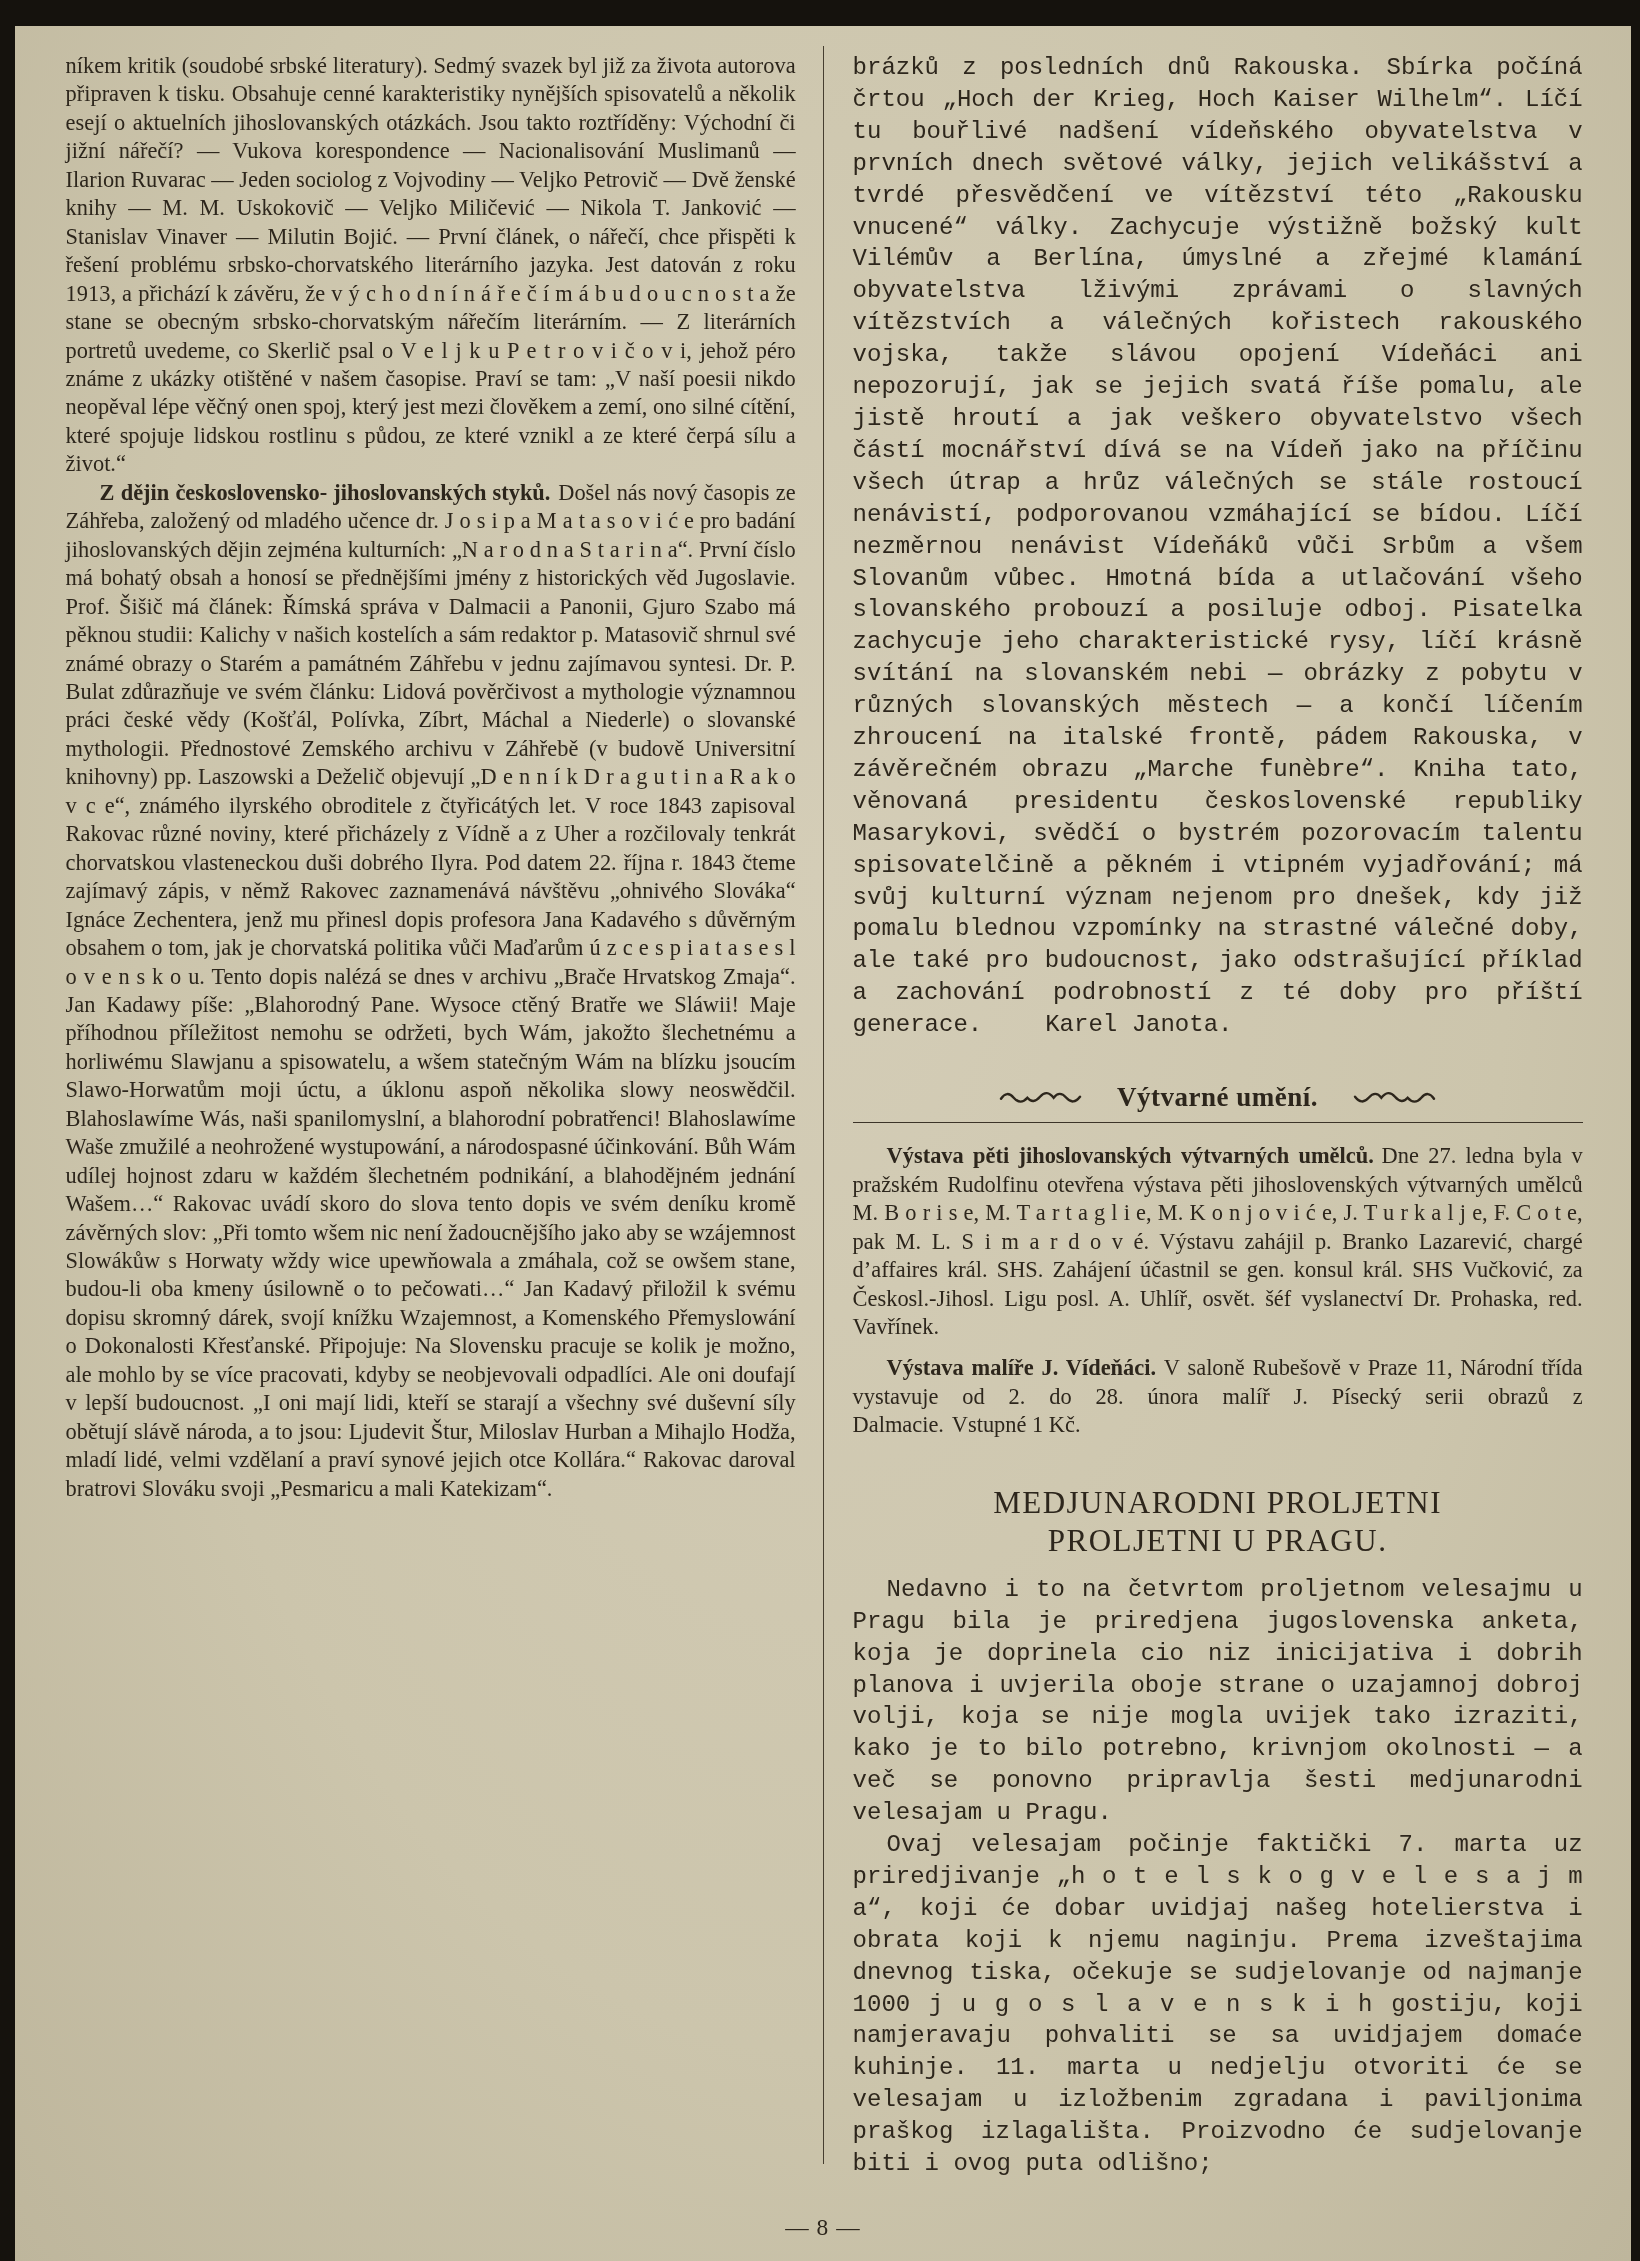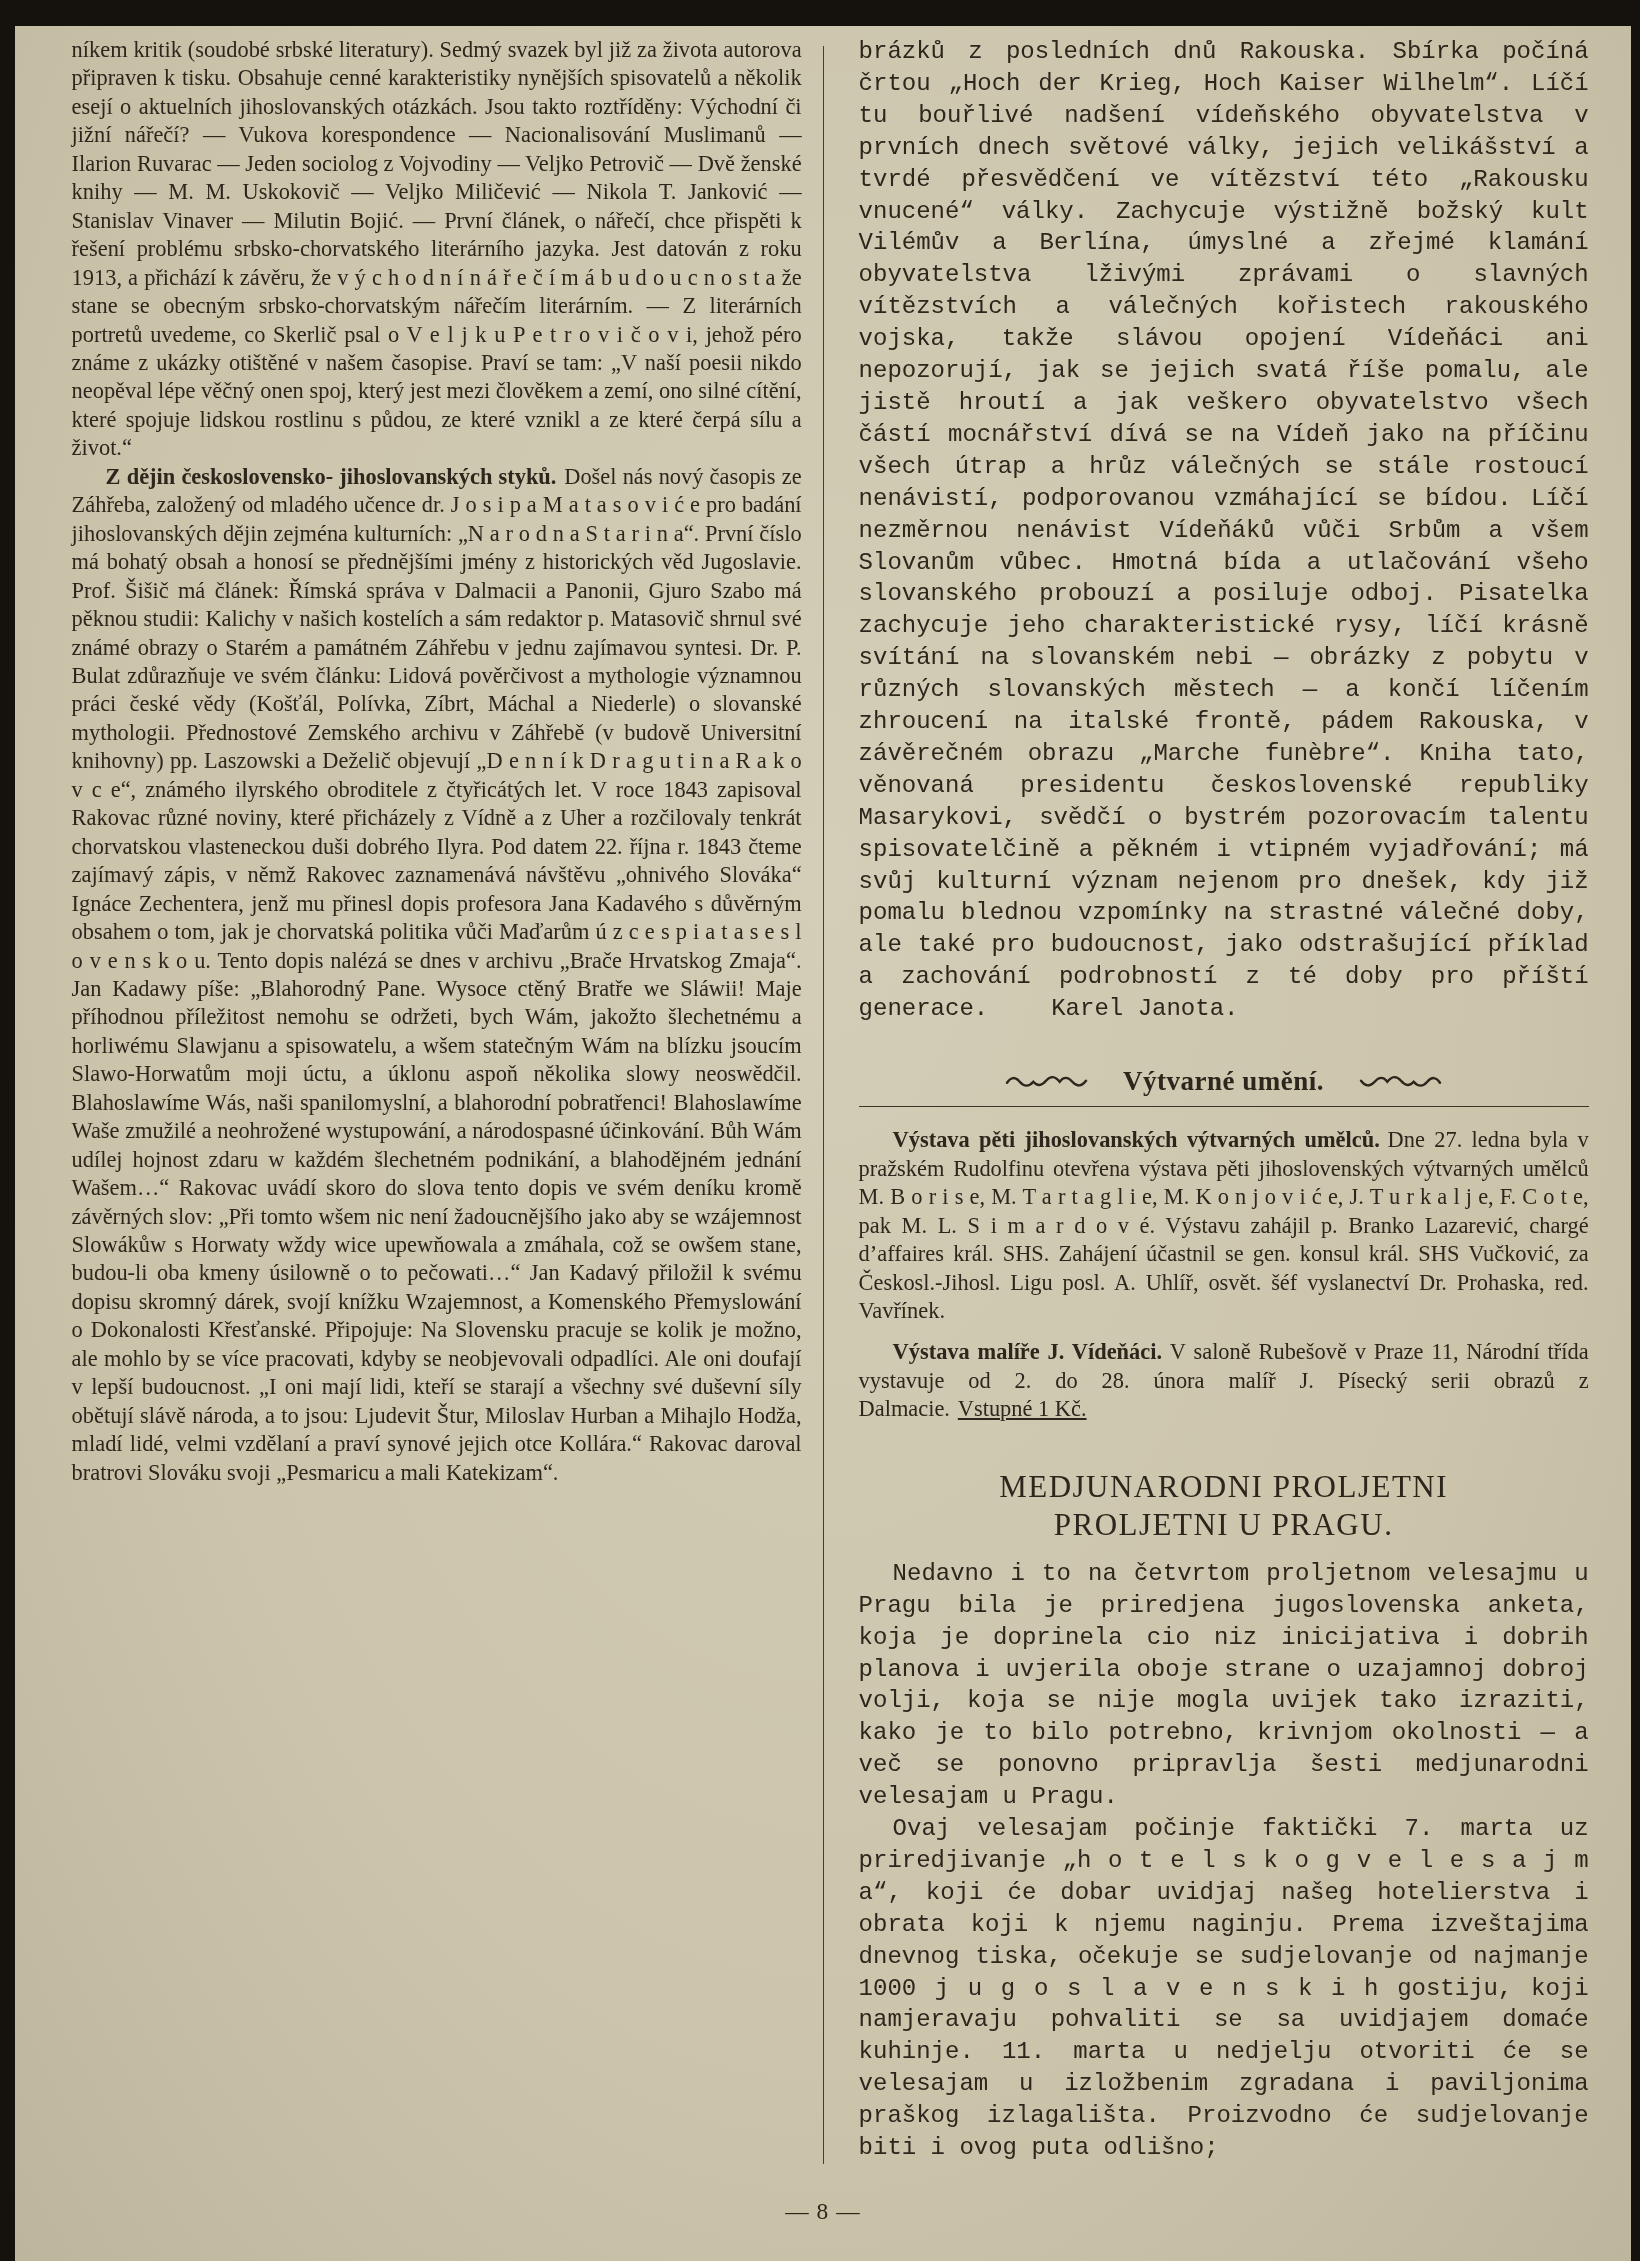--- a/index.html
+++ b/index.html
@@ -14,22 +14,21 @@
   .page {
     position: absolute;
     left: 14.6px; top: 26px; right: 9.7px; bottom: 0;
     background: radial-gradient(ellipse at 50% 38%, #d4cdb7 0%, #ccc5ac 60%, #beb69c 100%);
     color: #2d261c;
     overflow: hidden;
   }
   .columns {
     position: relative;
     display: flex;
-    padding: 10px 0 0 51px;
-    margin-left: 6px;
+    padding: 26px 0 0 51px;
   }
   .col { width: 730px; }
   .col + .col { margin-left: 57px; }
   .col-rule {
     position: absolute;
     left: 808px; top: 19.5px; bottom: 97px;
     width: 1.5px;
     background: #463e30;
   }
   p.para {
@@ -71,21 +70,20 @@
     font-size: 31px;
     line-height: 1.25;
     letter-spacing: 1.5px;
   }
   .fair-subtitle {
     margin: 0 0 29px 0;
     text-align: center;
     font-size: 21.4px;
   }
   .underlined {
-    text-decoration: underline;
     margin-left: 0.35em;
     white-space: nowrap;
   }
   .page-number {
     margin-top: 34px;
     text-align: center;
     font-size: 23.4px;
     letter-spacing: 1px;
   }
   .article-gap { height: 12.7px; }

